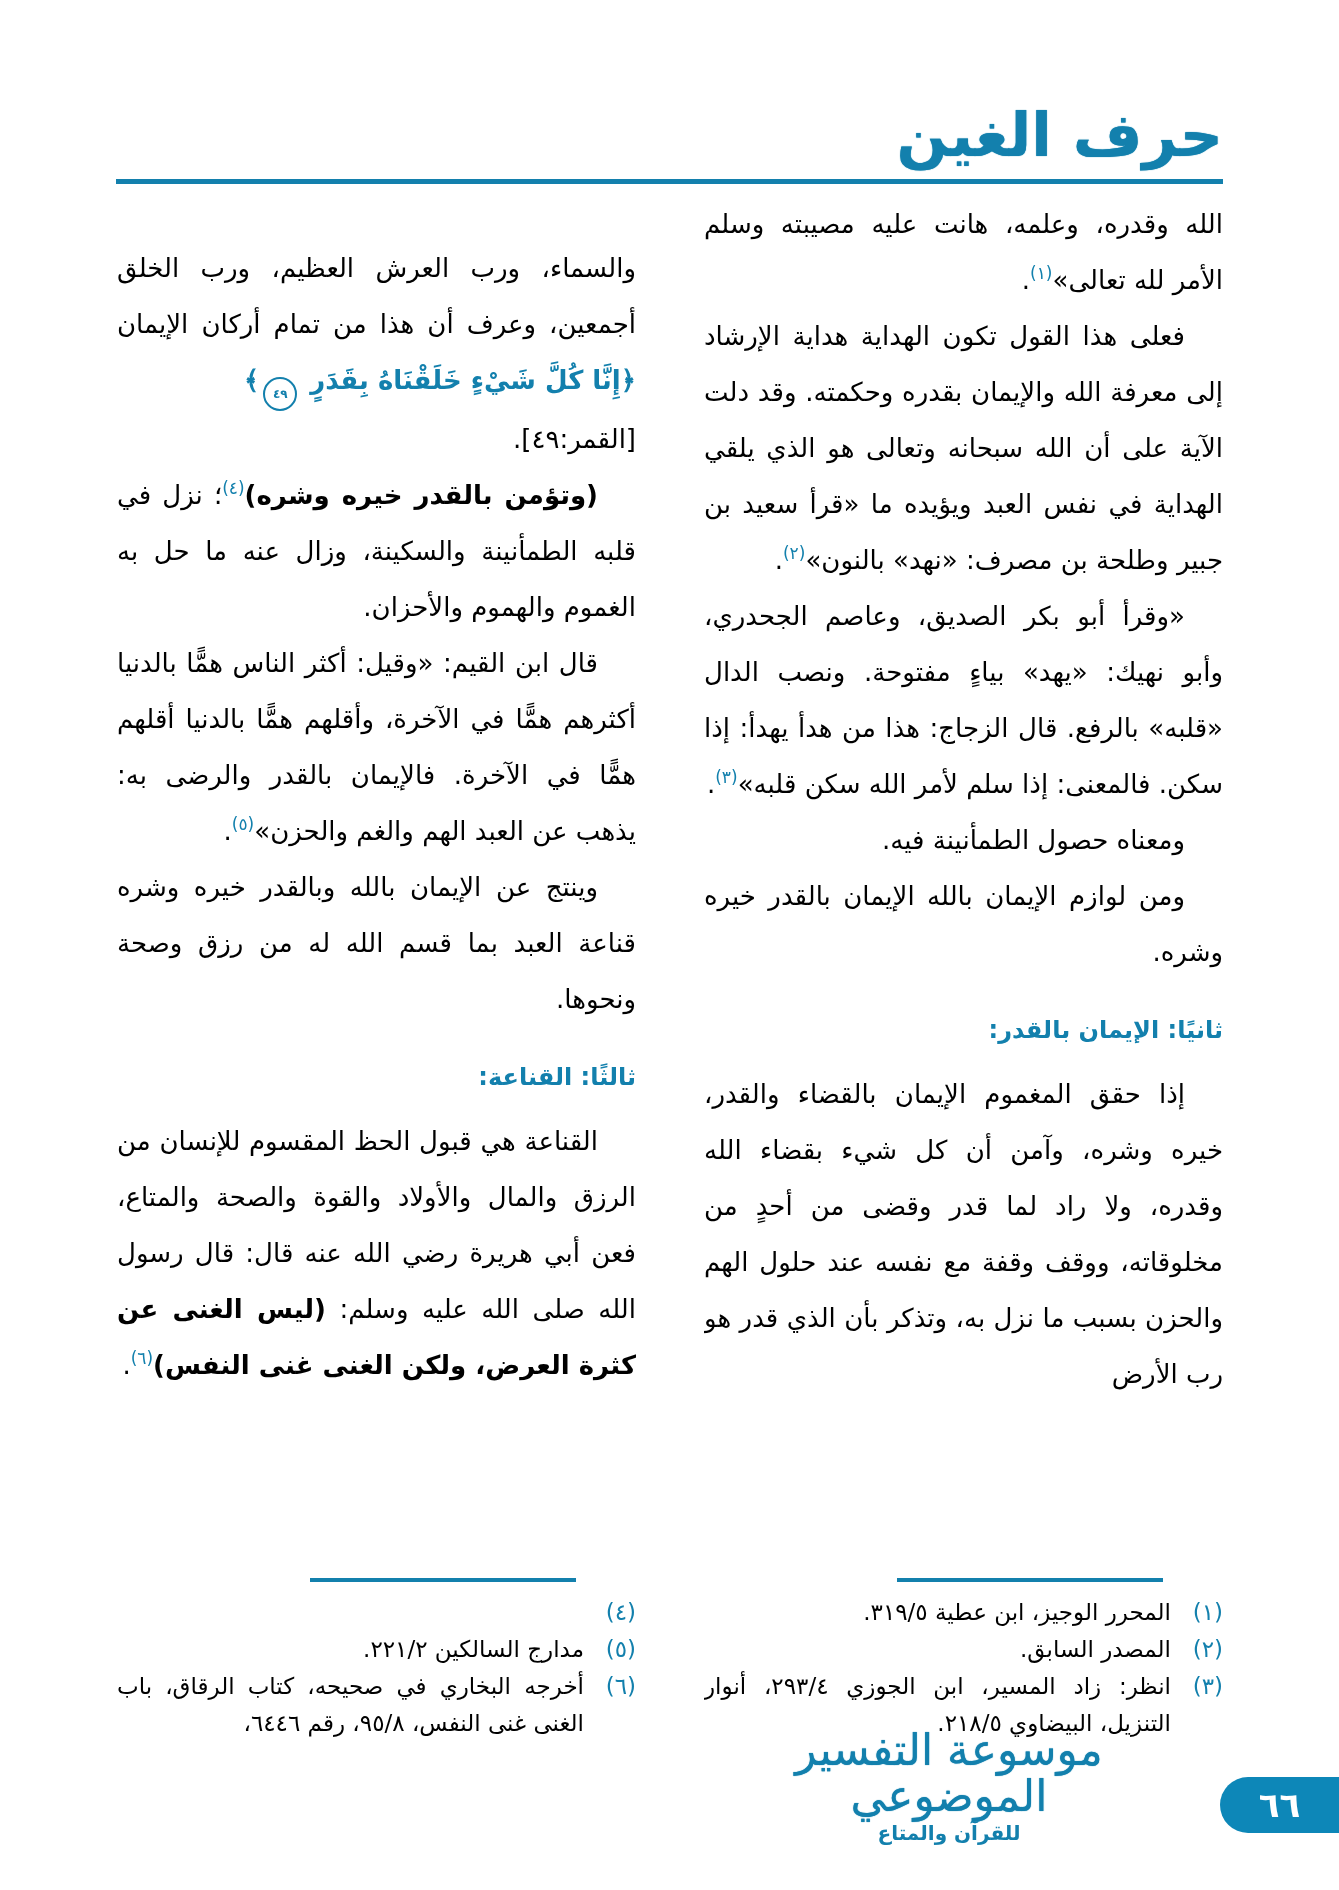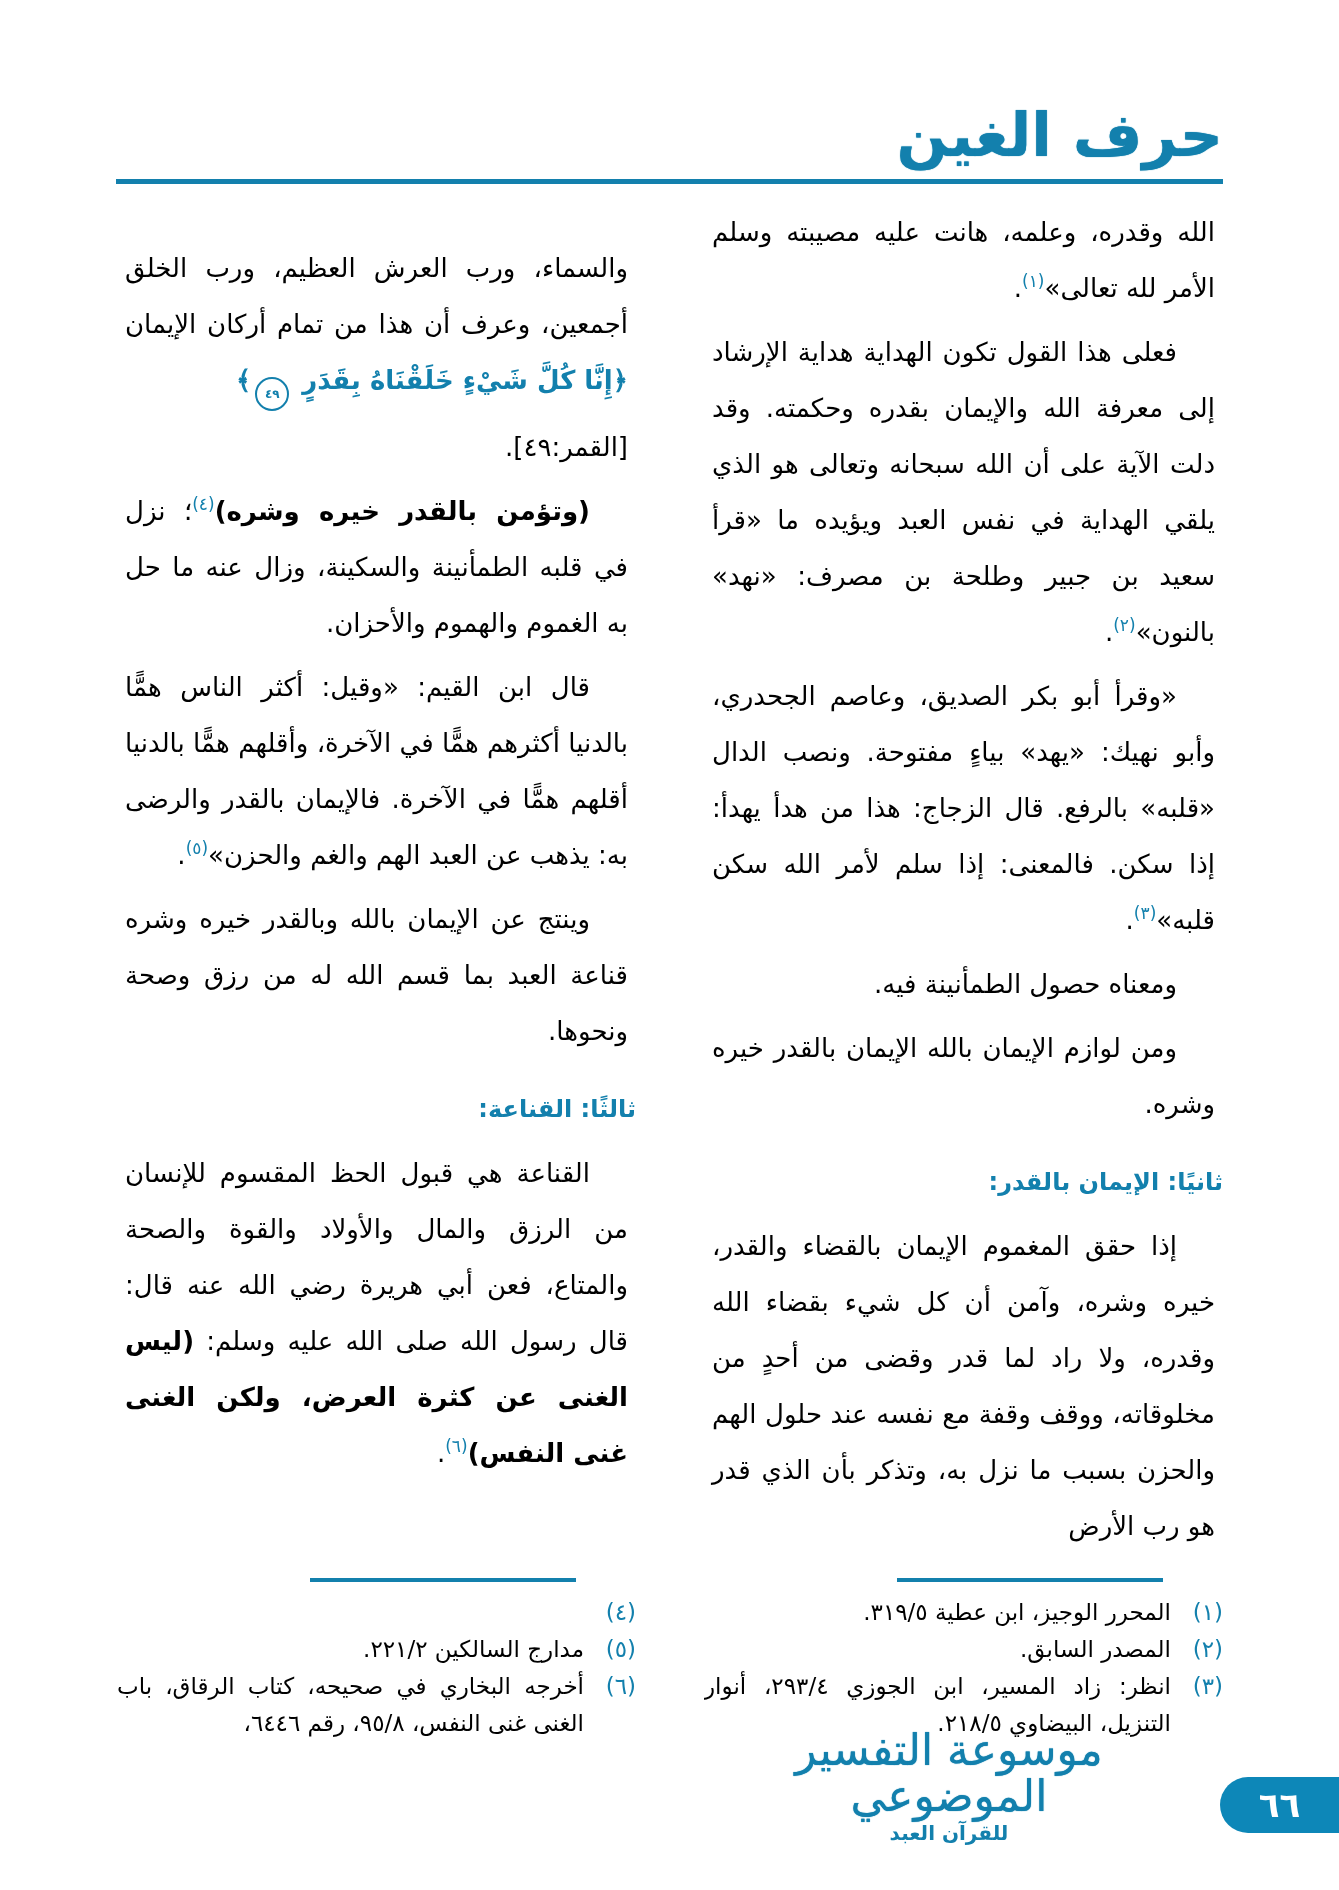--- a/index.html
+++ b/index.html
@@ -22,21 +22,21 @@
   
   .columns {
     position:absolute; top:196px; right:116px; left:116px;
     display:flex; gap:68px;
   }
   .column {
     position:relative; width:519px; height:1546px; overflow:hidden;
     display:block;
   }
   .para {
-    margin:8px; font-size:26px; line-height:56px; text-align:justify;
+    margin:0; font-size:26px; line-height:56px; text-align:justify;
   }
   .indent { text-indent:38px; }
   .offset-top { margin-top:44px; }
   .bold { font-weight:bold; }
   .fnref {
     color:var(--accent); font-size:17px; vertical-align:super; line-height:0;
     font-weight:normal;
   }
   .sect-heading {
     color:var(--accent); font-weight:bold; font-size:24px;
@@ -134,19 +134,19 @@
           <span class="fn-marker">(٦)</span>
           <p class="fn-text">أخرجه البخاري في صحيحه، كتاب الرقاق، باب الغنى غنى النفس، ٩٥/٨، رقم ٦٤٤٦،</p>
         </div>
       </div>
     </div>
 
   </div>
 
   <div class="publisher-logo">
     <div class="logo-main">موسوعة التفسير الموضوعي</div>
-    <div class="logo-sub">للقرآن العبد</div>
+    <div class="logo-sub">للقرآن والمتاع</div>
   </div>
   <div class="page-badge">
     <span class="page-number">٦٦</span>
   </div>
 
 </div>
 
 </body></html>

